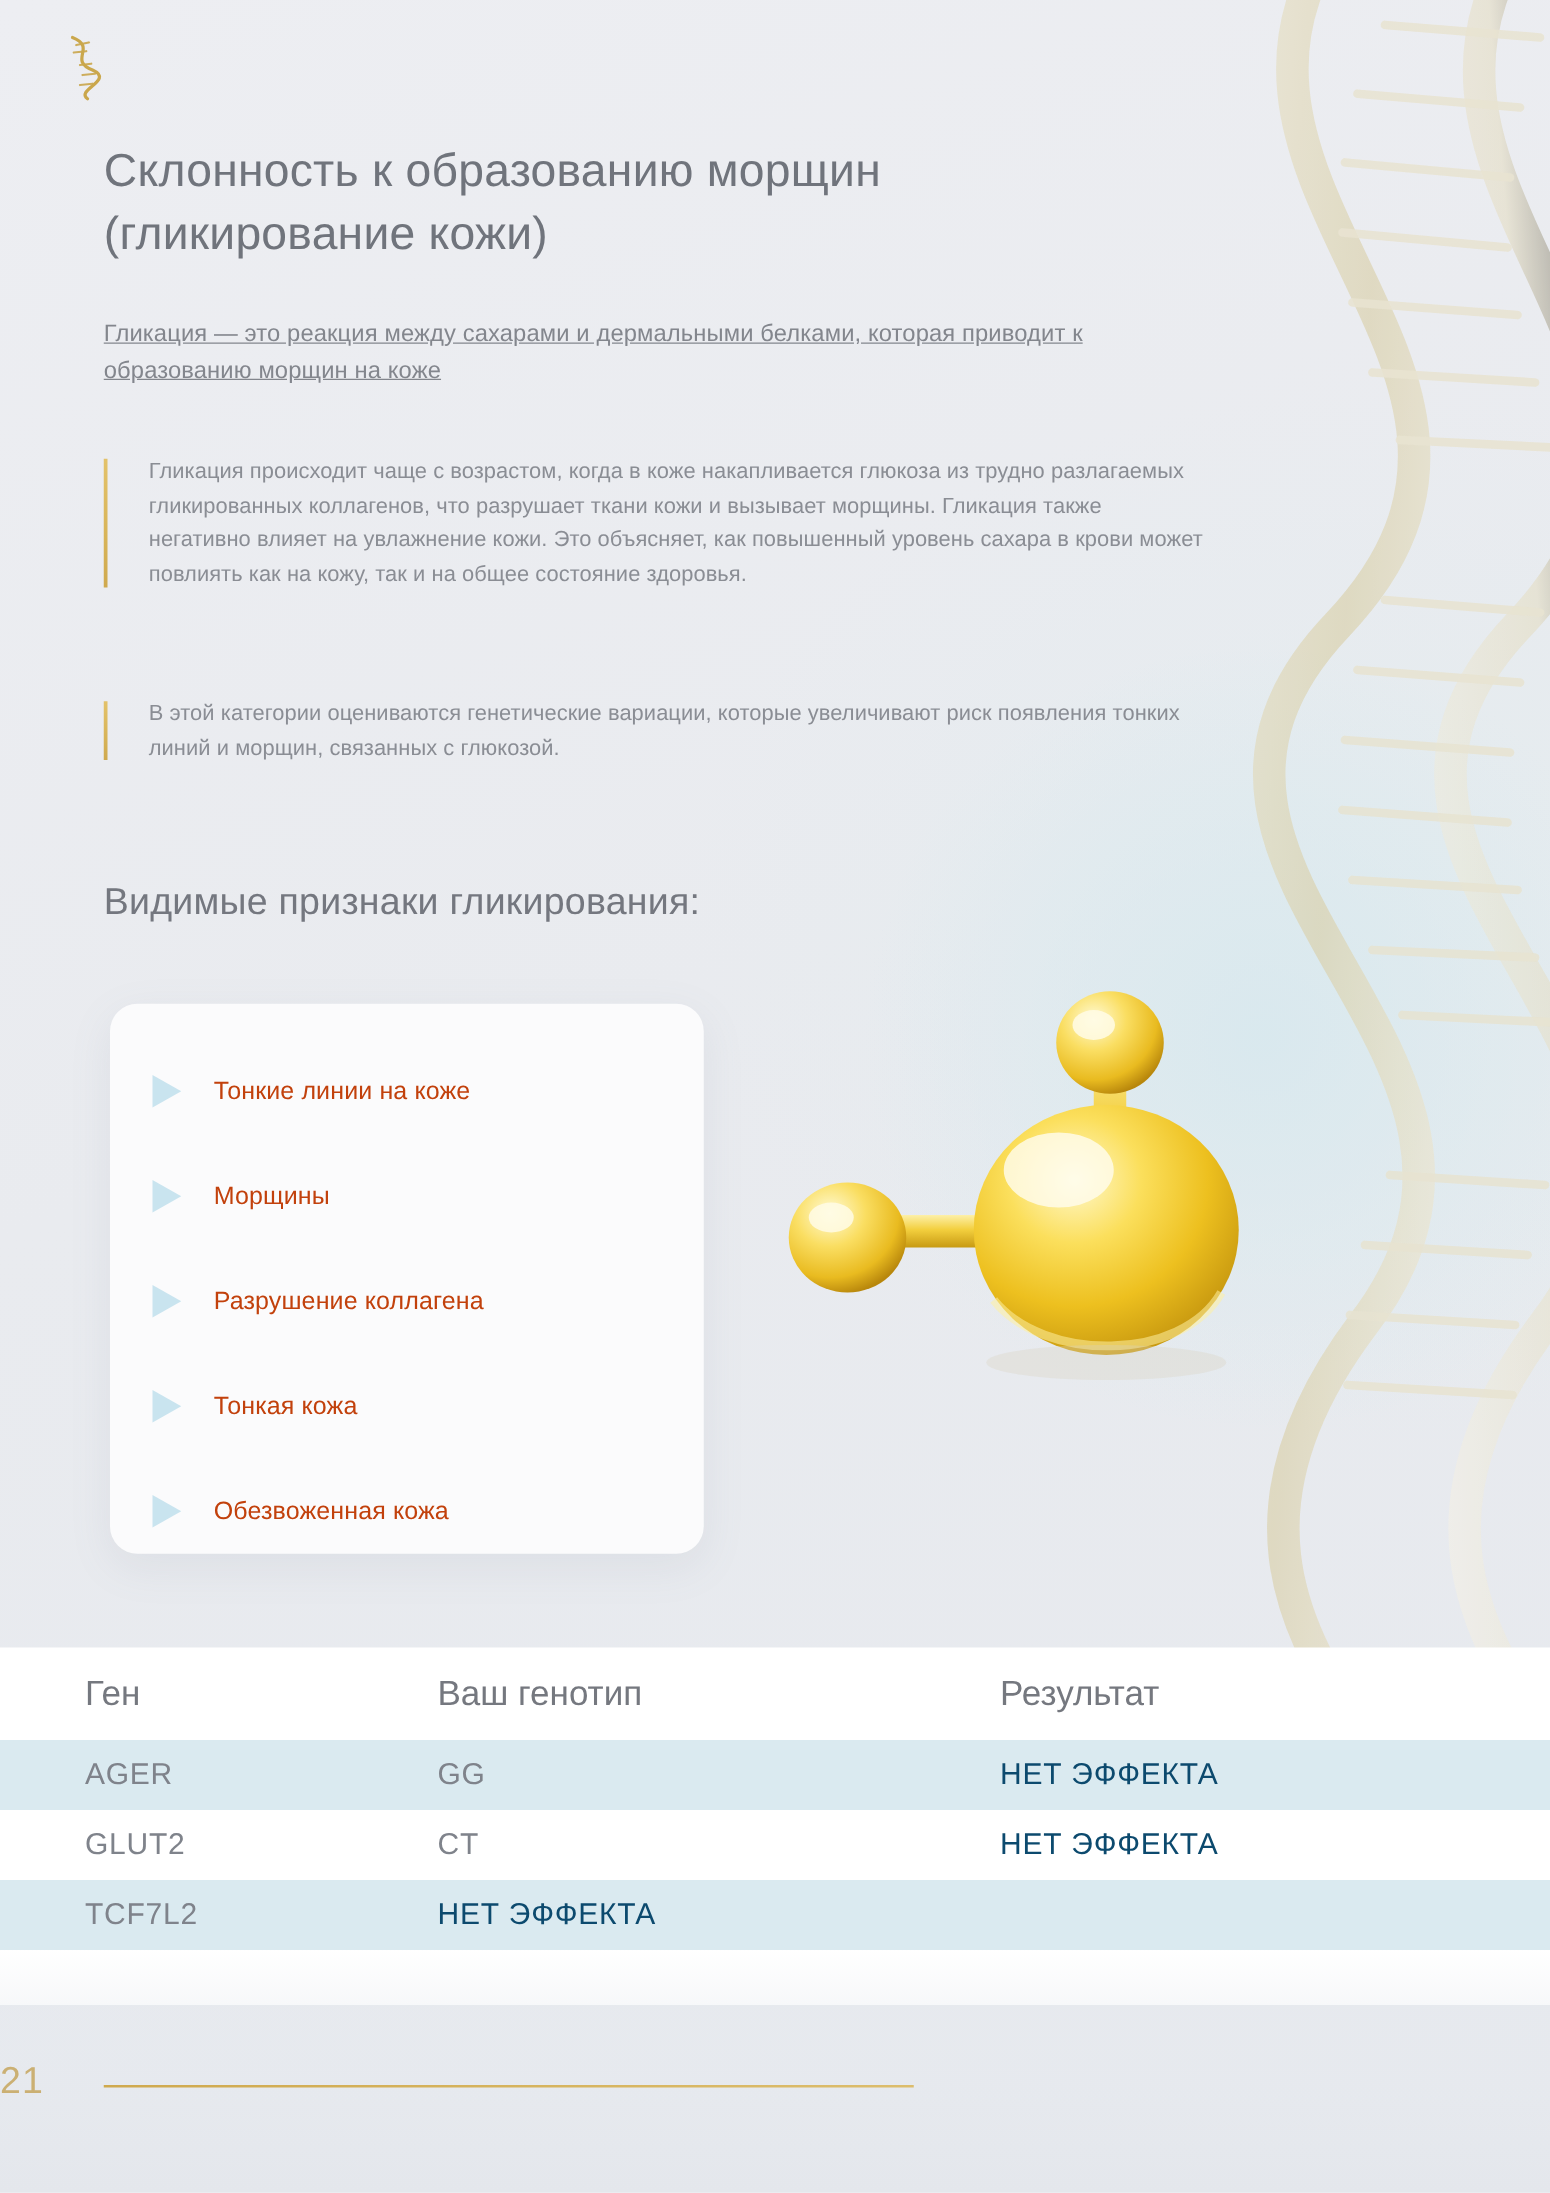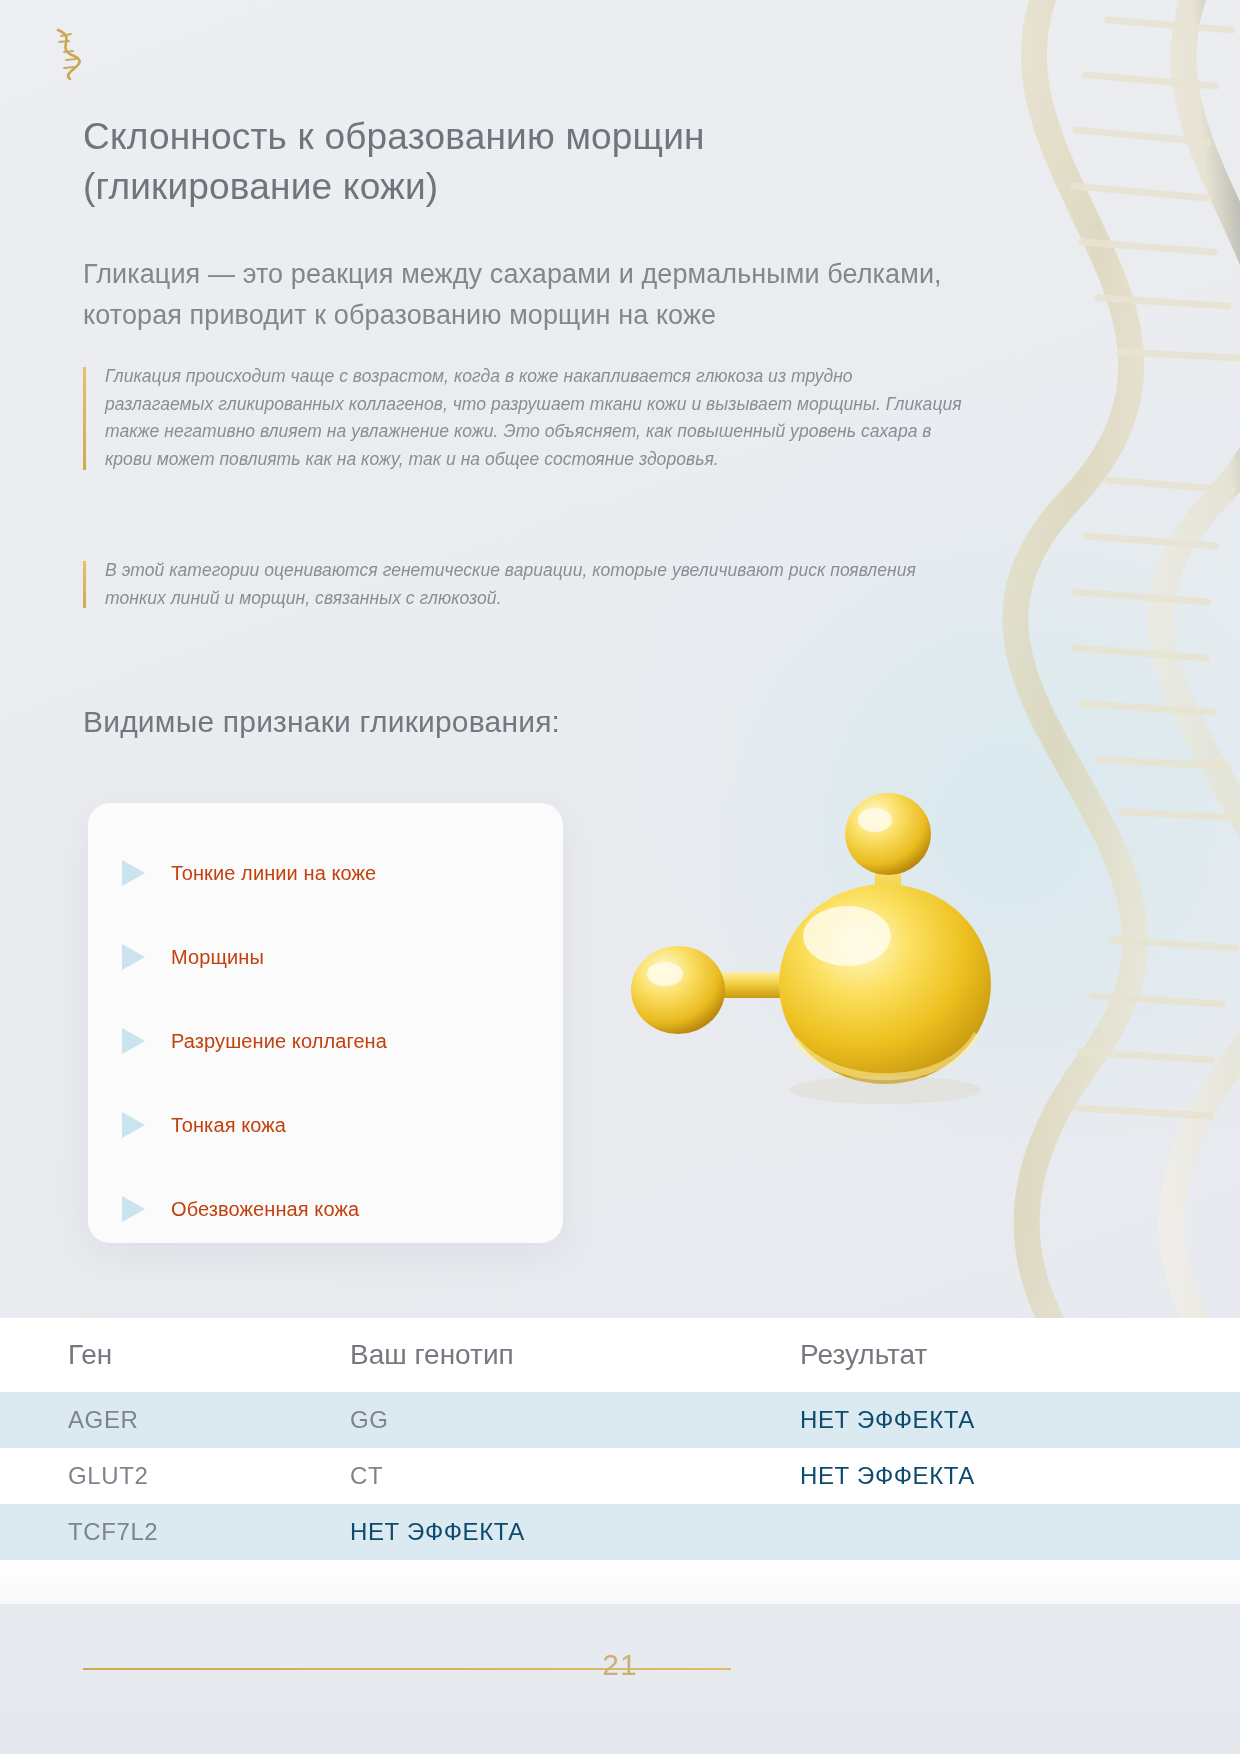--- a/index.html
+++ b/index.html
@@ -68,36 +68,36 @@
     line-height: 1.36;
     font-weight: 400;
     letter-spacing: .2px;
     color: #70747c;
   }
 
   .subtitle {
     position: absolute;
     left: 83px; top: 254px;
     width: 880px;
-    font-size: 27px;
+    font-size: 19px;
     line-height: 1.52;
     color: #83868d;
     letter-spacing: .1px;
+    text-decoration: underline;
   }
 
   .quote {
     position: absolute;
     left: 83px;
     width: 880px;
-    padding-left: 22px;
+    padding-left: 36px;
     font-size: 17.5px;
     line-height: 1.58;
     color: #8a8d94;
     letter-spacing: .05px;
-    font-style: italic;
   }
   .quote::before {
     content: "";
     position: absolute;
     left: 0; top: 4px; bottom: 4px;
     width: 3px;
     background: linear-gradient(180deg, #e3c26a 0%, #d8b458 60%, #cfa94e 100%);
   }
   .quote-1 { top: 363px; }
   .quote-2 { top: 557px; }
@@ -195,21 +195,20 @@
     position: absolute;
     left: 83px; top: 1668px;
     width: 648px;
     height: 1.6px;
     background: linear-gradient(90deg, #cfa94e 0%, #dcbd6c 100%);
   }
   .page-num {
     position: absolute;
     left: 0; top: 1648px;
     width: 1240px;
-    text-align: center;
     font-size: 30px;
     color: #cbb073;
     letter-spacing: 1px;
   }
   .footer-shade {
     position: absolute;
     left: 0; top: 1560px;
     width: 1240px; height: 194px;
     background: linear-gradient(180deg, rgba(236,238,242,0) 0%, rgba(230,233,238,.85) 60%, rgba(228,231,236,1) 100%);
     pointer-events: none;

